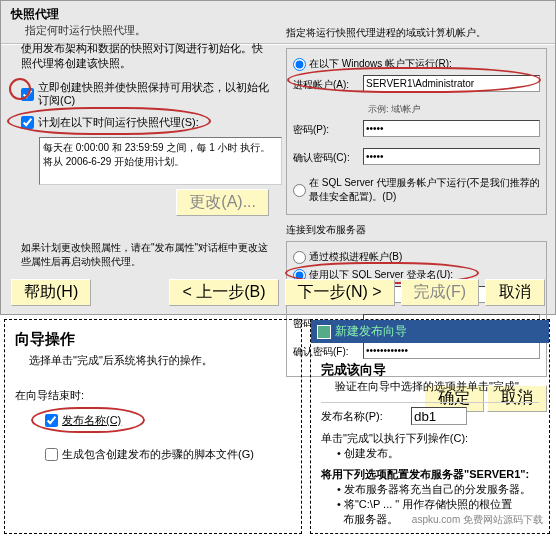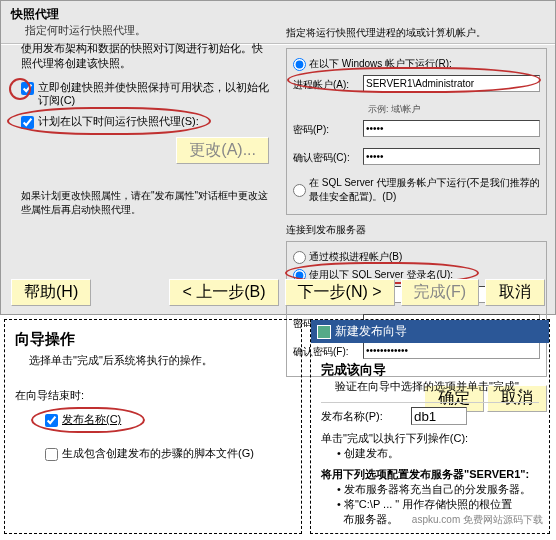--- a/index.html
+++ b/index.html
@@ -3,21 +3,21 @@
 <meta charset="utf-8">
 <style>
 body{margin:0;font-family:"SimSun","Microsoft YaHei",sans-serif;font-size:11px;width:556px;background:#fff}
 .top-panel{background:#e8e8e8;border:1px solid #999;position:relative;height:313px}
 .hdr{padding:5px 10px 3px}
 .hdr .title{font-weight:bold;font-size:12px}
 .hdr .sub{margin-left:14px;color:#333}
 .hr{border-top:1px solid #c0c0c0;border-bottom:1px solid #fff;margin:2px 0}
 .left-col{position:absolute;left:20px;top:40px;width:250px}
 .desc{margin-bottom:10px}
-.chk{display:flex;align-items:flex-start;margin-bottom:8px}
+.chk{display:flex;align-items:center;margin-bottom:8px}
 .chk input{margin:1px 4px 0 0}
 .chk label{line-height:13px}
 .circle-red{border:2px solid #c03030;border-radius:50%;position:absolute;pointer-events:none}
 .schedule-box{background:#fff;border:1px inset #ccc;width:235px;height:40px;padding:3px;font-size:10px;margin-left:18px}
 .note{margin-top:25px;font-size:10px}
 .u{text-decoration:underline}
 .btn{background:#fef9c3;border:1px outset #fff;padding:2px 12px;min-width:60px;font-size:16px;font-family:inherit;cursor:pointer}
 .btn.dis{color:#888}
 .btm-btns{position:absolute;bottom:8px;left:0;right:0;padding:0 10px;display:flex;gap:6px;align-items:center}
 .spacer{flex:1}
@@ -31,21 +31,21 @@
 .radio-row input{margin:0 3px 0 0}
 .section-title{margin:4px 0}
 
 .dashed-wrap{display:flex;gap:8px;padding:4px}
 .dpanel{border:1px dashed #000;padding:10px;box-sizing:border-box}
 .dpanel.left{width:298px;height:215px;position:relative}
 .dpanel.right{width:240px;height:215px;position:relative;padding:0}
 .wiz-title{font-size:15px;font-weight:bold}
 .wiz-sub{margin:4px 0 20px 14px}
 .wizend{margin-bottom:10px}
-.blue-bar{background:#2b5797;color:#ffffff;padding:3px 6px;font-size:12px;display:flex;align-items:center}
+.blue-bar{background:#2b5797;color:#86efac;padding:3px 6px;font-size:12px;display:flex;align-items:center}
 .blue-bar .ic{display:inline-block;width:12px;height:12px;background:#5a8;border:1px solid #fff;margin-right:4px}
 .r-inner{padding:18px 10px}
 .r-title{font-weight:bold;font-size:13px}
 .r-sub{margin-left:14px;margin-bottom:8px}
 .thin-hr{border-top:1px solid #ccc;margin:4px 0}
 .pub-row{display:flex;align-items:center}
 .pub-row .lbl{width:90px}
 .pub-row input{border:1px inset #999;background:#fff;height:16px;width:50px;padding:0 2px;font-family:inherit}
 .bullet{margin-left:16px}
 .wm{position:absolute;right:6px;bottom:6px;font-size:10px;color:#888;text-align:right}
@@ -68,20 +68,21 @@
       <label>立即创建快照并使快照保持可用状态，以初始化订阅(C)</label>
       <span class="circle-red" style="left:-12px;top:-3px;width:18px;height:18px"></span>
     </div>
 
     <div class="chk" style="position:relative">
       <input type="checkbox" checked="" style="">
       <label>计划在以下时间运行快照代理(S):</label>
       <span class="circle-red" style="left:-14px;top:-8px;width:200px;height:24px;border-radius:50%/60%"></span>
     </div>
 
+    <div class="schedule-box">每天在 0:00:00 和 23:59:59 之间，每 1 小时 执行。将从 2006-6-29 开始使用计划。</div>
     <div style="text-align:right;margin:4px 2px 0 0">
       <button class="btn dis">更改(A)...</button>
     </div>
 
     <div class="note">如果计划更改快照属性，请在"发布属性"对话框中更改这些属性后再启动快照代理。</div>
   </div>
 
   <div class="right-col">
     <div style="margin-bottom:8px">指定将运行快照代理进程的域或计算机帐户。</div>
     <div class="gbox">

